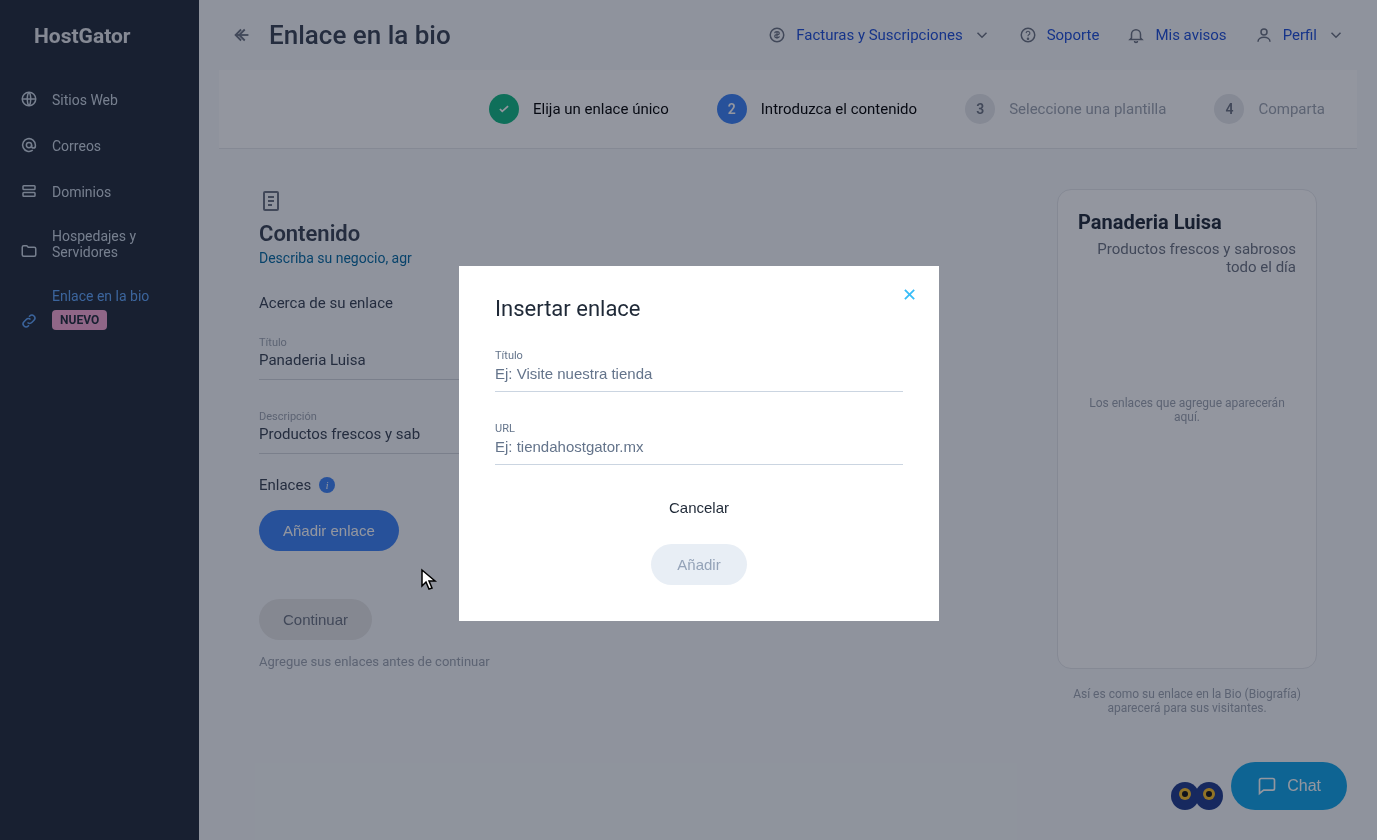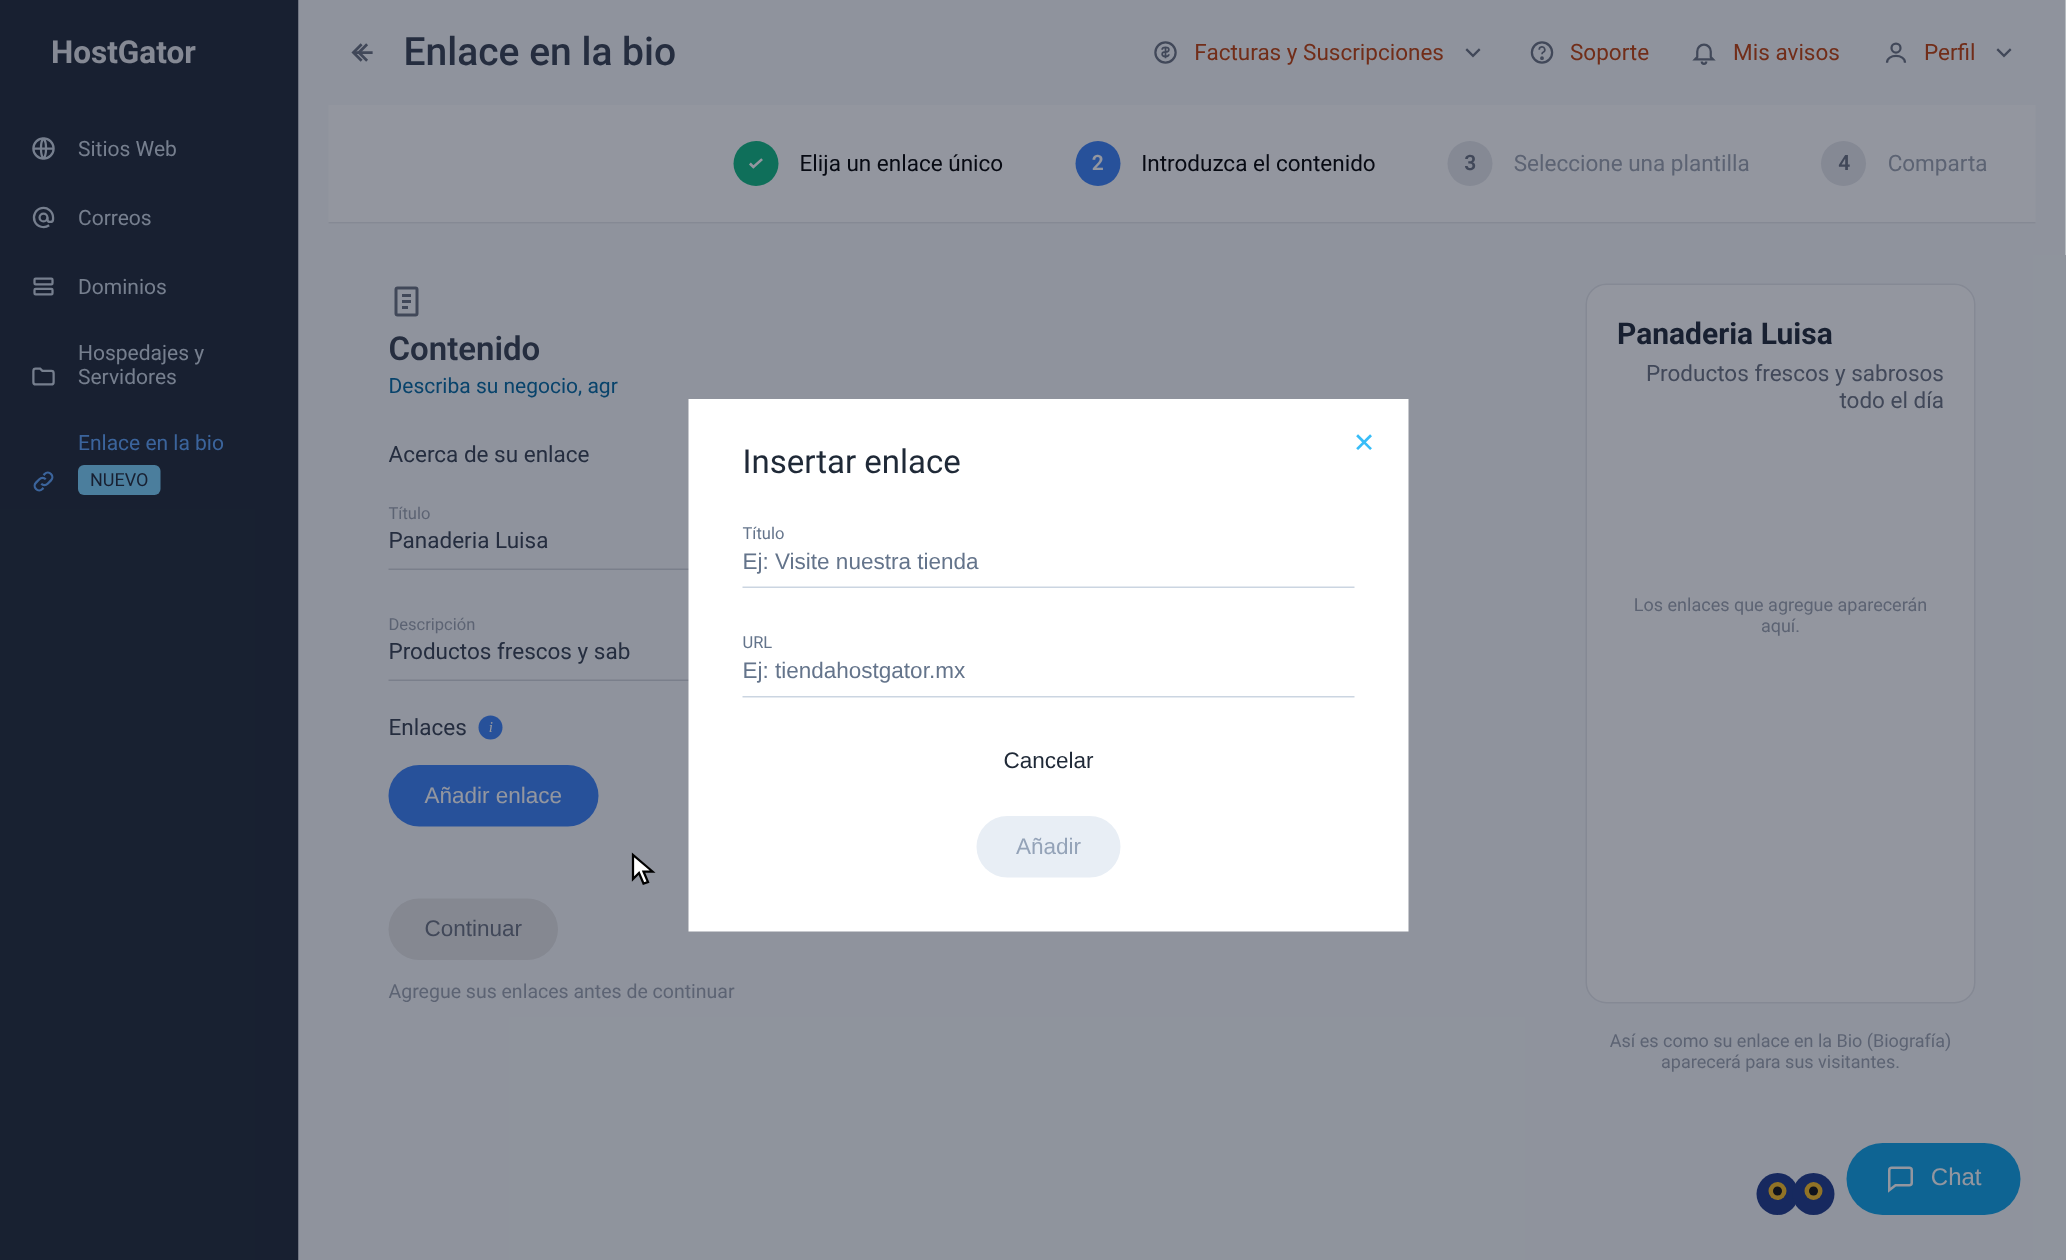--- a/index.html
+++ b/index.html
@@ -31,24 +31,24 @@
   align-items: flex-end;
   gap: 14px;
   padding: 14px 20px;
   font-size: 14px;
   cursor: pointer;
 }
 .nav-item .icon { width: 18px; height: 18px; flex-shrink: 0; }
 .nav-item.active { color: #60a5fa; }
 .nav-item .label-wrap { display: flex; flex-direction: column; gap: 6px; }
 .badge-new {
-  background: #7dd3fc;
+  background: #f9a8d4;
   color: #1f2937;
   font-size: 12px;
-  font-weight: 400;
+  font-weight: 700;
   padding: 3px 8px;
   border-radius: 4px;
   width: fit-content;
 }
 .main {
   position: absolute;
   left: 199px; top: 0;
   right: 0;
   height: 840px;
   background: #f8fafc;
@@ -61,21 +61,21 @@
   gap: 28px;
 }
 .topbar .left {
   display: flex;
   align-items: center;
   gap: 16px;
   flex: 1;
 }
 .back-arrow { width: 22px; height: 22px; color: #6b7280; cursor: pointer; }
 .page-title { font-size: 26px; color: #374151; font-weight: 500; }
-.top-action { display: flex; align-items: center; gap: 10px; color: #c2410c; font-size: 15px; cursor: pointer; }
+.top-action { display: flex; align-items: center; gap: 10px; color: #1d4ed8; font-size: 15px; cursor: pointer; }
 .top-action .icon, .top-action .chevron { width: 18px; height: 18px; color: #6b7280; }
 
 .stepper {
   display: flex;
   align-items: center;
   justify-content: flex-end;
   gap: 48px;
   padding: 24px 32px 24px;
   border-bottom: 1px solid #e5e7eb;
   background: #fff;

